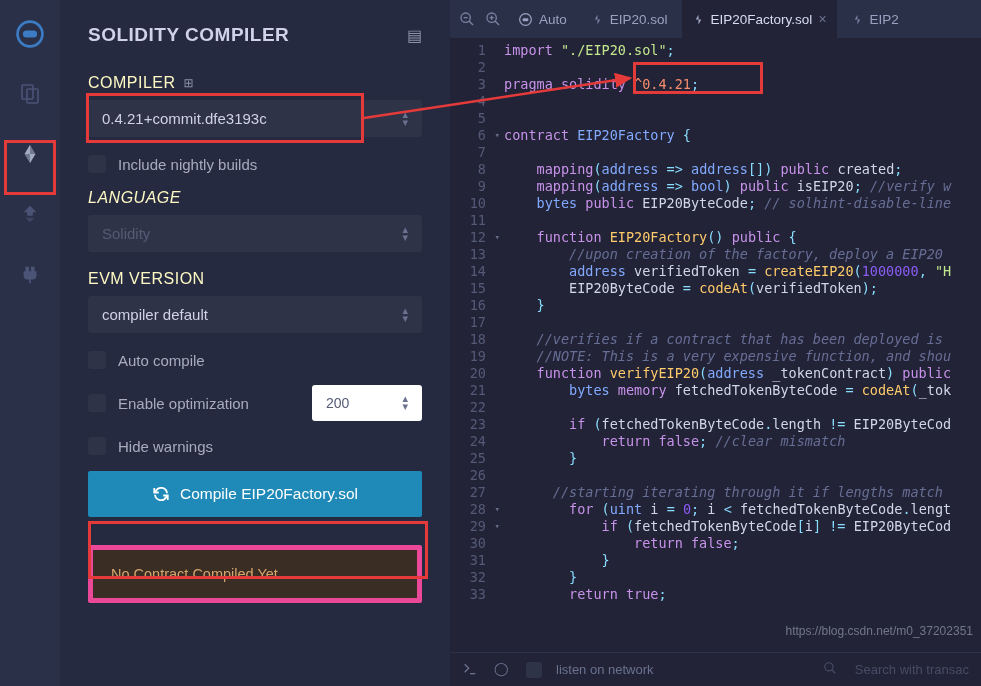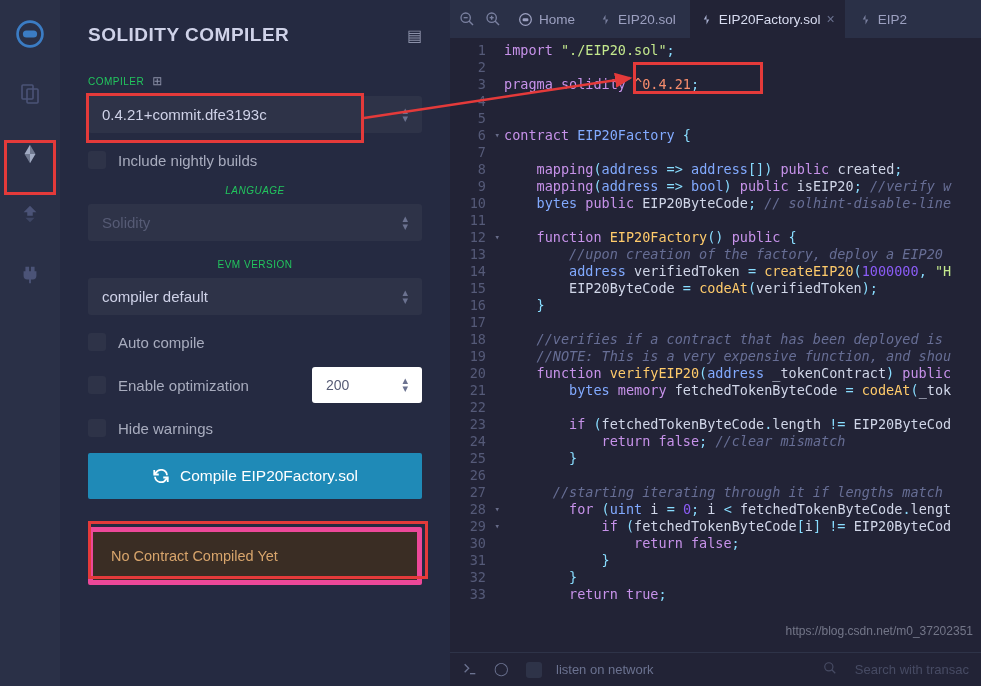--- a/index.html
+++ b/index.html
@@ -6,21 +6,21 @@
 body { font-family: -apple-system, BlinkMacSystemFont, "Segoe UI", Arial, sans-serif; background: #2a3047; color: #a2a3bd; overflow: hidden; width: 981px; height: 686px; position: relative; }
 .app { display: flex; height: 100%; }
 .nav-rail { width: 60px; background: #2a3047; display: flex; flex-direction: column; align-items: center; padding-top: 18px; gap: 28px; }
 .nav-icon { width: 32px; height: 32px; display: flex; align-items: center; justify-content: center; color: #4b5377; cursor: pointer; }
 .nav-icon.active { color: #b6c1d9; }
 .logo-svg { width: 34px; height: 34px; }
 .panel { width: 390px; background: #252a41; padding: 24px 28px 0 28px; overflow-y: auto; }
 .panel-header { display: flex; justify-content: space-between; align-items: center; margin-bottom: 28px; }
 .panel-title { color: #cfd2e8; font-size: 19px; font-weight: 600; letter-spacing: 0.5px; }
 .label-row { display: flex; align-items: center; gap: 8px; margin-bottom: 8px; }
-.sec-label { color: #22c55e; font-size: 10px; font-weight: 500; letter-spacing: 0.5px; text-align: center; }
+.sec-label { color: #fef9c3; font-size: 16px; font-weight: 500; letter-spacing: 0.5px; }
 .sel { background: #2e3348; border: none; color: #cfd2e8; padding: 10px 14px; border-radius: 3px; width: 100%; font-size: 15px; display: flex; justify-content: space-between; align-items: center; cursor: pointer; margin-bottom: 18px; }
 .sel.disabled { color: #565b75; }
 .chev { color: #6b7290; font-size: 11px; line-height: 0.7; }
 .chk-row { display: flex; align-items: center; gap: 12px; margin-bottom: 16px; cursor: pointer; }
 .chk { width: 18px; height: 18px; background: #2e3348; border-radius: 3px; flex-shrink: 0; }
 .chk-label { color: #a8acbe; font-size: 15px; }
 .opt-row { display: flex; gap: 12px; margin-bottom: 16px; }
 .opt-row .chk-row { margin-bottom: 0; flex: 1; }
 .opt-input { background: #ffffff; border: none; color: #565b75; padding: 10px 14px; border-radius: 3px; width: 110px; font-size: 14px; display: flex; justify-content: space-between; align-items: center; }
 .compile-btn { width: 100%; background: #1f8ab7; color: #fff; border: none; padding: 14px 18px; font-size: 15.5px; border-radius: 2px; cursor: pointer; display: flex; align-items: center; justify-content: center; gap: 10px; margin-bottom: 28px; }
@@ -173,21 +173,21 @@
             <line x1="15" y1="15" x2="21" y2="21"></line>
             <line x1="7" y1="10" x2="13" y2="10"></line>
             <line x1="10" y1="7" x2="10" y2="13"></line>
           </svg>
       </div>
       <div class="tab">
         <svg width="15" height="15" viewBox="0 0 36 36">
             <circle cx="18" cy="18" r="14" fill="none" stroke="#9ca0c0" stroke-width="3"></circle>
             <rect x="11" y="15" width="14" height="7" rx="3" fill="#9ca0c0"></rect>
           </svg>
-        <span>Home</span>
+        <span>Auto</span>
       </div>
       <div class="tab">
         <svg class="tab-s" viewBox="0 0 24 24" fill="currentColor">
             <path d="M12 3 L7 12 L12 12 Z M12 12 L17 12 L12 21 Z"></path>
           </svg>
         <span>EIP20.sol</span>
       </div>
       <div class="tab active">
         <svg class="tab-s" viewBox="0 0 24 24" fill="currentColor">
             <path d="M12 3 L7 12 L12 12 Z M12 12 L17 12 L12 21 Z"></path>

